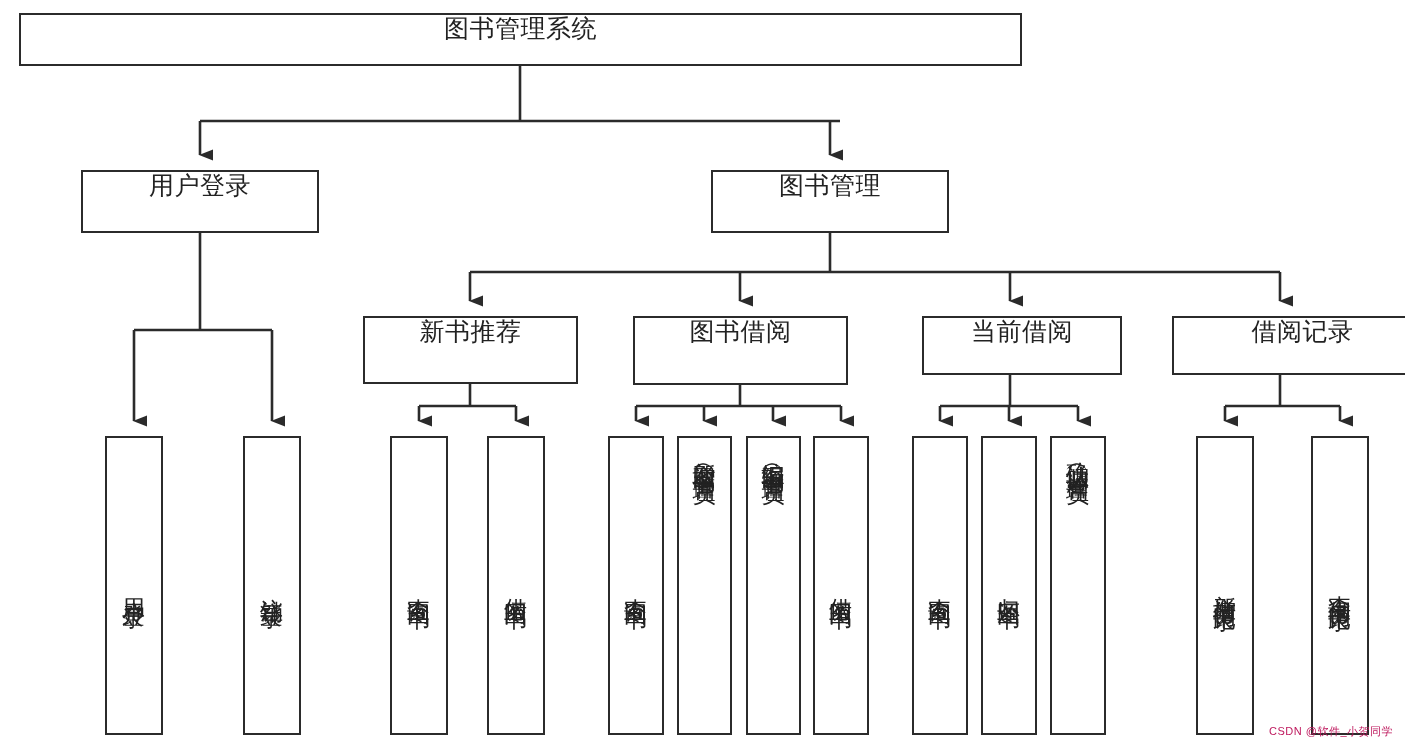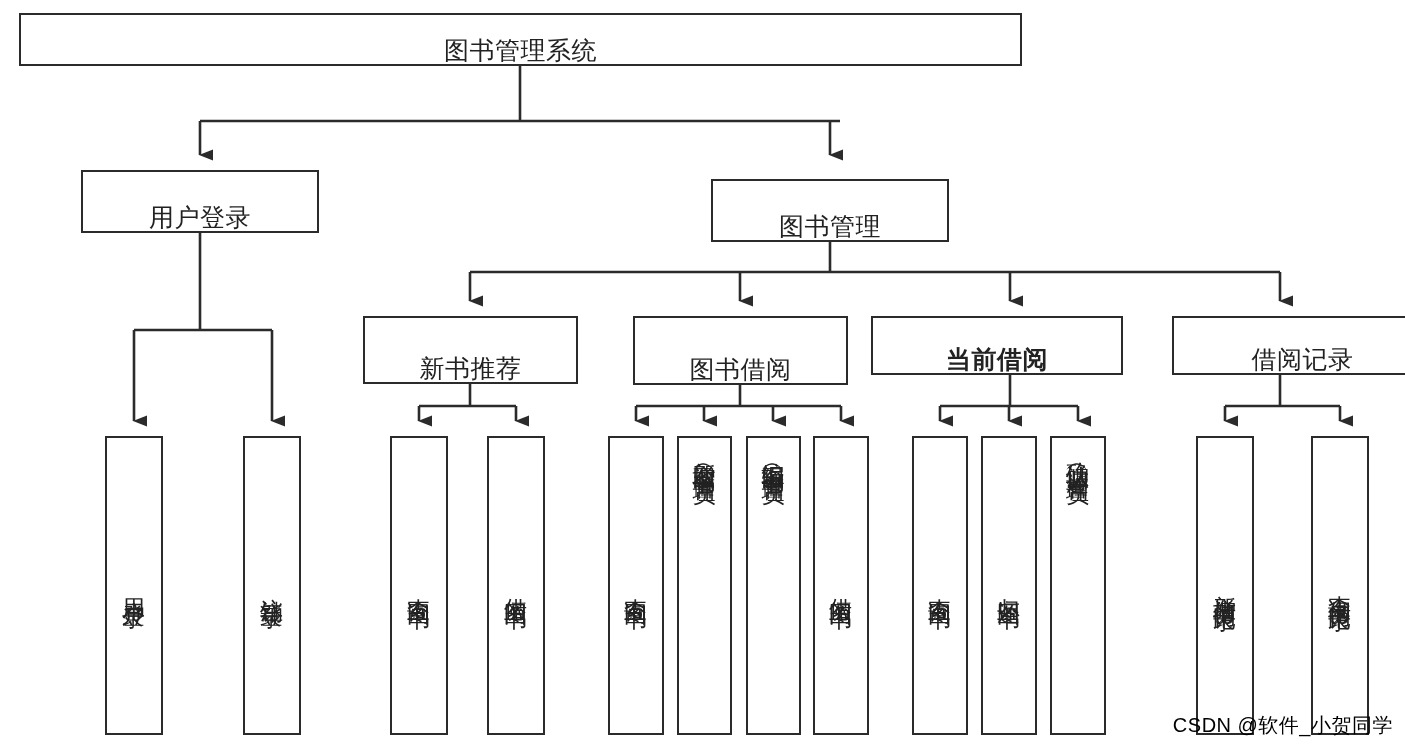--- a/index.html
+++ b/index.html
@@ -20,21 +20,21 @@
     top: 0;
     width: 1405px;
     height: 747px;
   }
   .node {
     position: absolute;
     box-sizing: border-box;
     border: 2.5px solid #2b2b2b;
     background: #ffffff;
     display: flex;
-    align-items: flex-end;
+    align-items: flex-start;
     justify-content: center;
     color: #222222;
   }
   .node.horiz {
     font-size: 25px;
     line-height: 1.1;
     letter-spacing: 0.5px;
   }
   .node.vert {
     writing-mode: vertical-rl;
@@ -53,22 +53,22 @@
     display: block;
     white-space: pre;
   }
   .node.horiz .label {
     white-space: nowrap;
   }
   #watermark {
     position: absolute;
     right: 12px;
     bottom: 8px;
-    font-size: 20px;
-    color: #000000;
+    font-size: 11px;
+    color: #be185d;
     letter-spacing: 0.5px;
     white-space: nowrap;
     font-family: "Liberation Sans", "DejaVu Sans", sans-serif;
   }
 </style>
 </head>
 <body>
 
 <svg id="canvas" viewBox="0 0 1405 747" xmlns="http://www.w3.org/2000/svg">
   <defs>
@@ -120,31 +120,31 @@
   </g>
 </svg>
 
 <div class="node horiz" style="left:19px;top:13px;width:1003px;height:53px;">
   <span class="label">图书管理系统</span>
 </div>
 
 <div class="node horiz" style="left:81px;top:170px;width:238px;height:63px;">
   <span class="label">用户登录</span>
 </div>
-<div class="node horiz" style="left:711px;top:179px;width:238px;height:63px;">
+<div class="node horiz" style="left:711px;top:170px;width:238px;height:63px;">
   <span class="label">图书管理</span>
 </div>
 
 <div class="node horiz" style="left:363px;top:316px;width:215px;height:68px;">
   <span class="label">新书推荐</span>
 </div>
 <div class="node horiz" style="left:633px;top:316px;width:215px;height:69px;">
   <span class="label">图书借阅</span>
 </div>
-<div class="node horiz" style="left:871px;top:316px;width:252px;height:59px;font-weight:bold;">
+<div class="node horiz" style="left:922px;top:316px;width:200px;height:59px;">
   <span class="label">当前借阅</span>
 </div>
 <div class="node horiz" style="left:1172px;top:316px;width:261px;height:59px;">
   <span class="label">借阅记录</span>
 </div>
 
 <div class="node vert" style="left:105px;top:436px;width:58px;height:299px;">
   <span class="label">用户登录</span>
 </div>
 <div class="node vert" style="left:243px;top:436px;width:58px;height:299px;">

